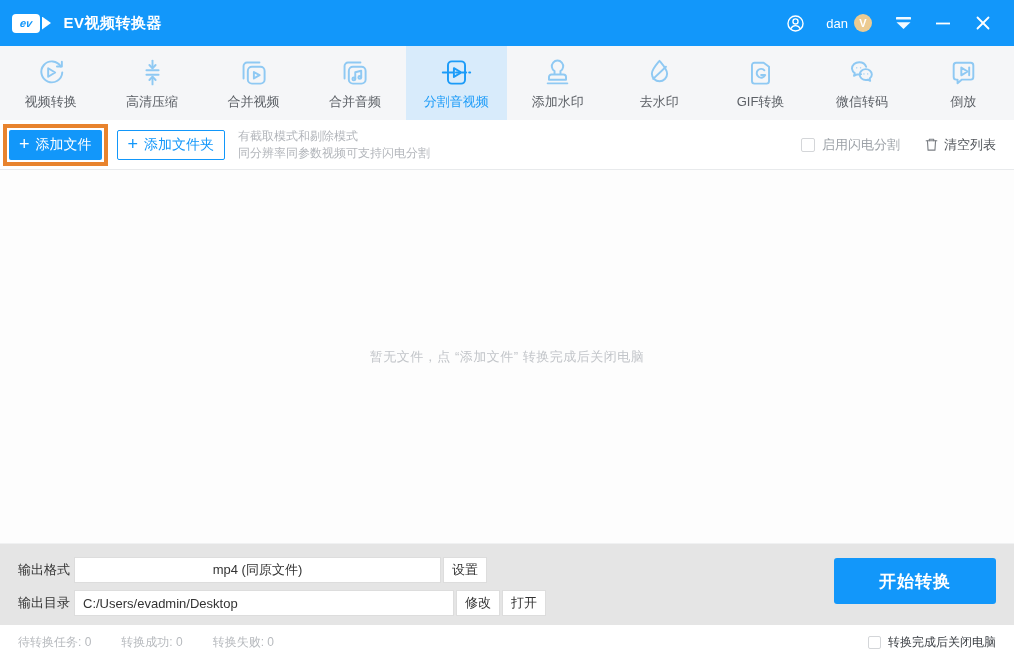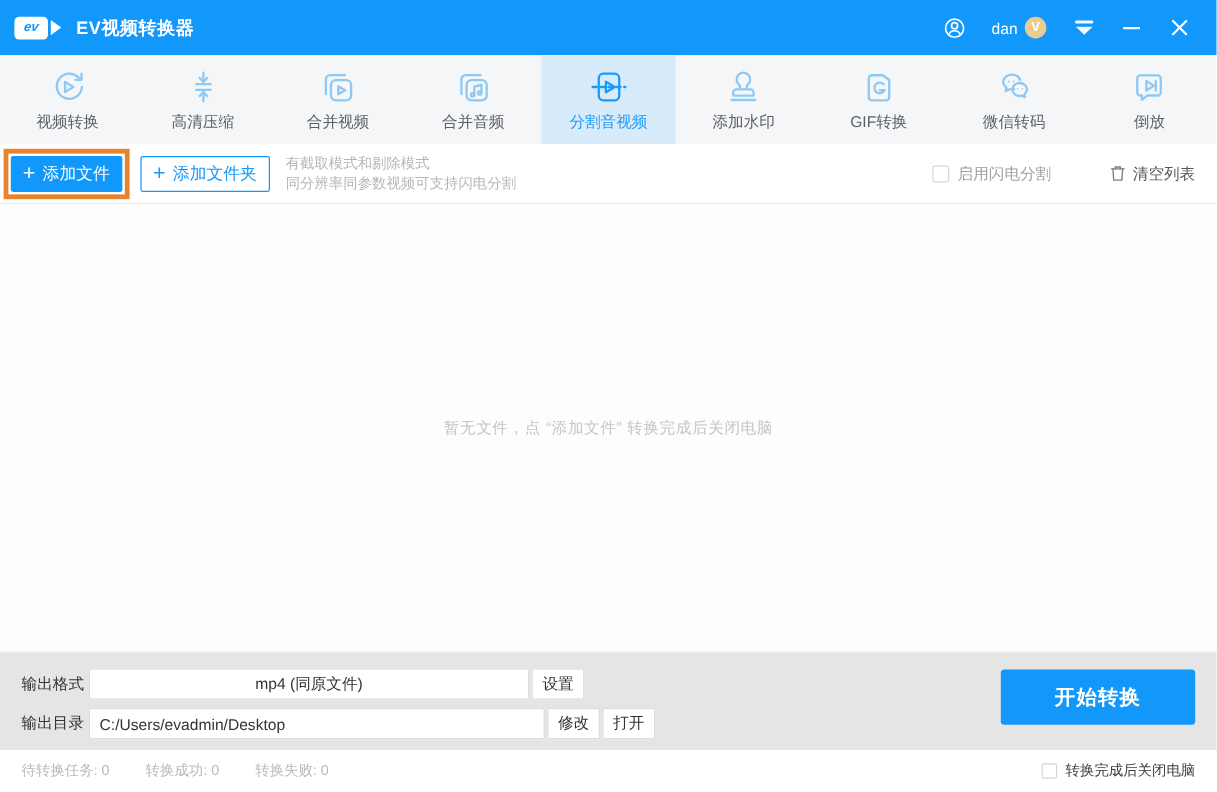--- a/index.html
+++ b/index.html
@@ -93,21 +93,21 @@
   }
   .btn-add .plus { font-size: 18px; font-weight: 300; margin-right: 6px; line-height: 1; position: relative; top: -1px; }
   .hint { margin-left: 13px; font-size: 12px; color: var(--hint_gray, #b3b6bb); line-height: 17px; }
   .ab-spacer { flex: 1; }
   .checkbox-label { display: inline-flex; align-items: center; cursor: pointer; }
   .checkbox-box {
     width: 14px; height: 14px; border: 1px solid #d4d6d9; border-radius: 2px;
     background: #fff; display: inline-block; flex: 0 0 auto;
   }
   .lightning .checkbox-box { margin-right: 7px; }
-  .lightning { font-size: 13px; color: #9ca1a7; margin-right: 48px; }
+  .lightning { font-size: 13px; color: #9ca1a7; margin-right: 24px; }
   .clear-list {
     display: inline-flex; align-items: center; cursor: pointer;
     font-size: 13px; color: #53575c;
   }
   .clear-list svg { margin-right: 5px; display: block; }
 
   
   .file-area {
     flex: 1 1 auto; background: #fdfdfd;
     display: flex; align-items: center; justify-content: center;
@@ -265,20 +265,29 @@
       </div>
       <div class="tab">
         <span class="tab-icon">
           <svg width="31" height="31" viewBox="0 0 24 24" fill="none" stroke="currentColor" stroke-width="1.5" stroke-linecap="round" stroke-linejoin="round">
             <path d="M9.7 13v-2.1a4.4 4.4 0 1 1 4.6 0V13"></path>
             <path d="M5.4 17.6v-2.1a2 2 0 0 1 2-2h9.2a2 2 0 0 1 2 2v2.1z"></path>
             <line x1="4.4" y1="20.4" x2="19.6" y2="20.4"></line>
           </svg>
         </span>
         <span class="tab-label">添加水印</span>
+      </div>
+      <div class="tab">
+        <span class="tab-icon">
+          <svg width="31" height="31" viewBox="0 0 24 24" fill="none" stroke="currentColor" stroke-width="1.5" stroke-linecap="round" stroke-linejoin="round">
+            <path d="M12 3c3.3 3.9 5.9 6.7 5.9 9.9a5.9 5.9 0 0 1-11.8 0C6.1 9.7 8.7 6.9 12 3z"></path>
+            <line x1="7.1" y1="16.9" x2="17" y2="7.5"></line>
+          </svg>
+        </span>
+        <span class="tab-label">去水印</span>
       </div>
       <div class="tab">
         <span class="tab-icon">
           <svg width="31" height="31" viewBox="0 0 24 24" fill="none" stroke="currentColor" stroke-width="1.5" stroke-linecap="round" stroke-linejoin="round">
             <path d="M5.4 6.4a2 2 0 0 1 2-2h7l4.2 3.1v11.1a2 2 0 0 1-2 2H7.4a2 2 0 0 1-2-2z"></path>
             <path d="M15 10.3a3.4 3.4 0 1 0 .6 3.7h-3.1"></path>
           </svg>
         </span>
         <span class="tab-label">GIF转换</span>
       </div>

